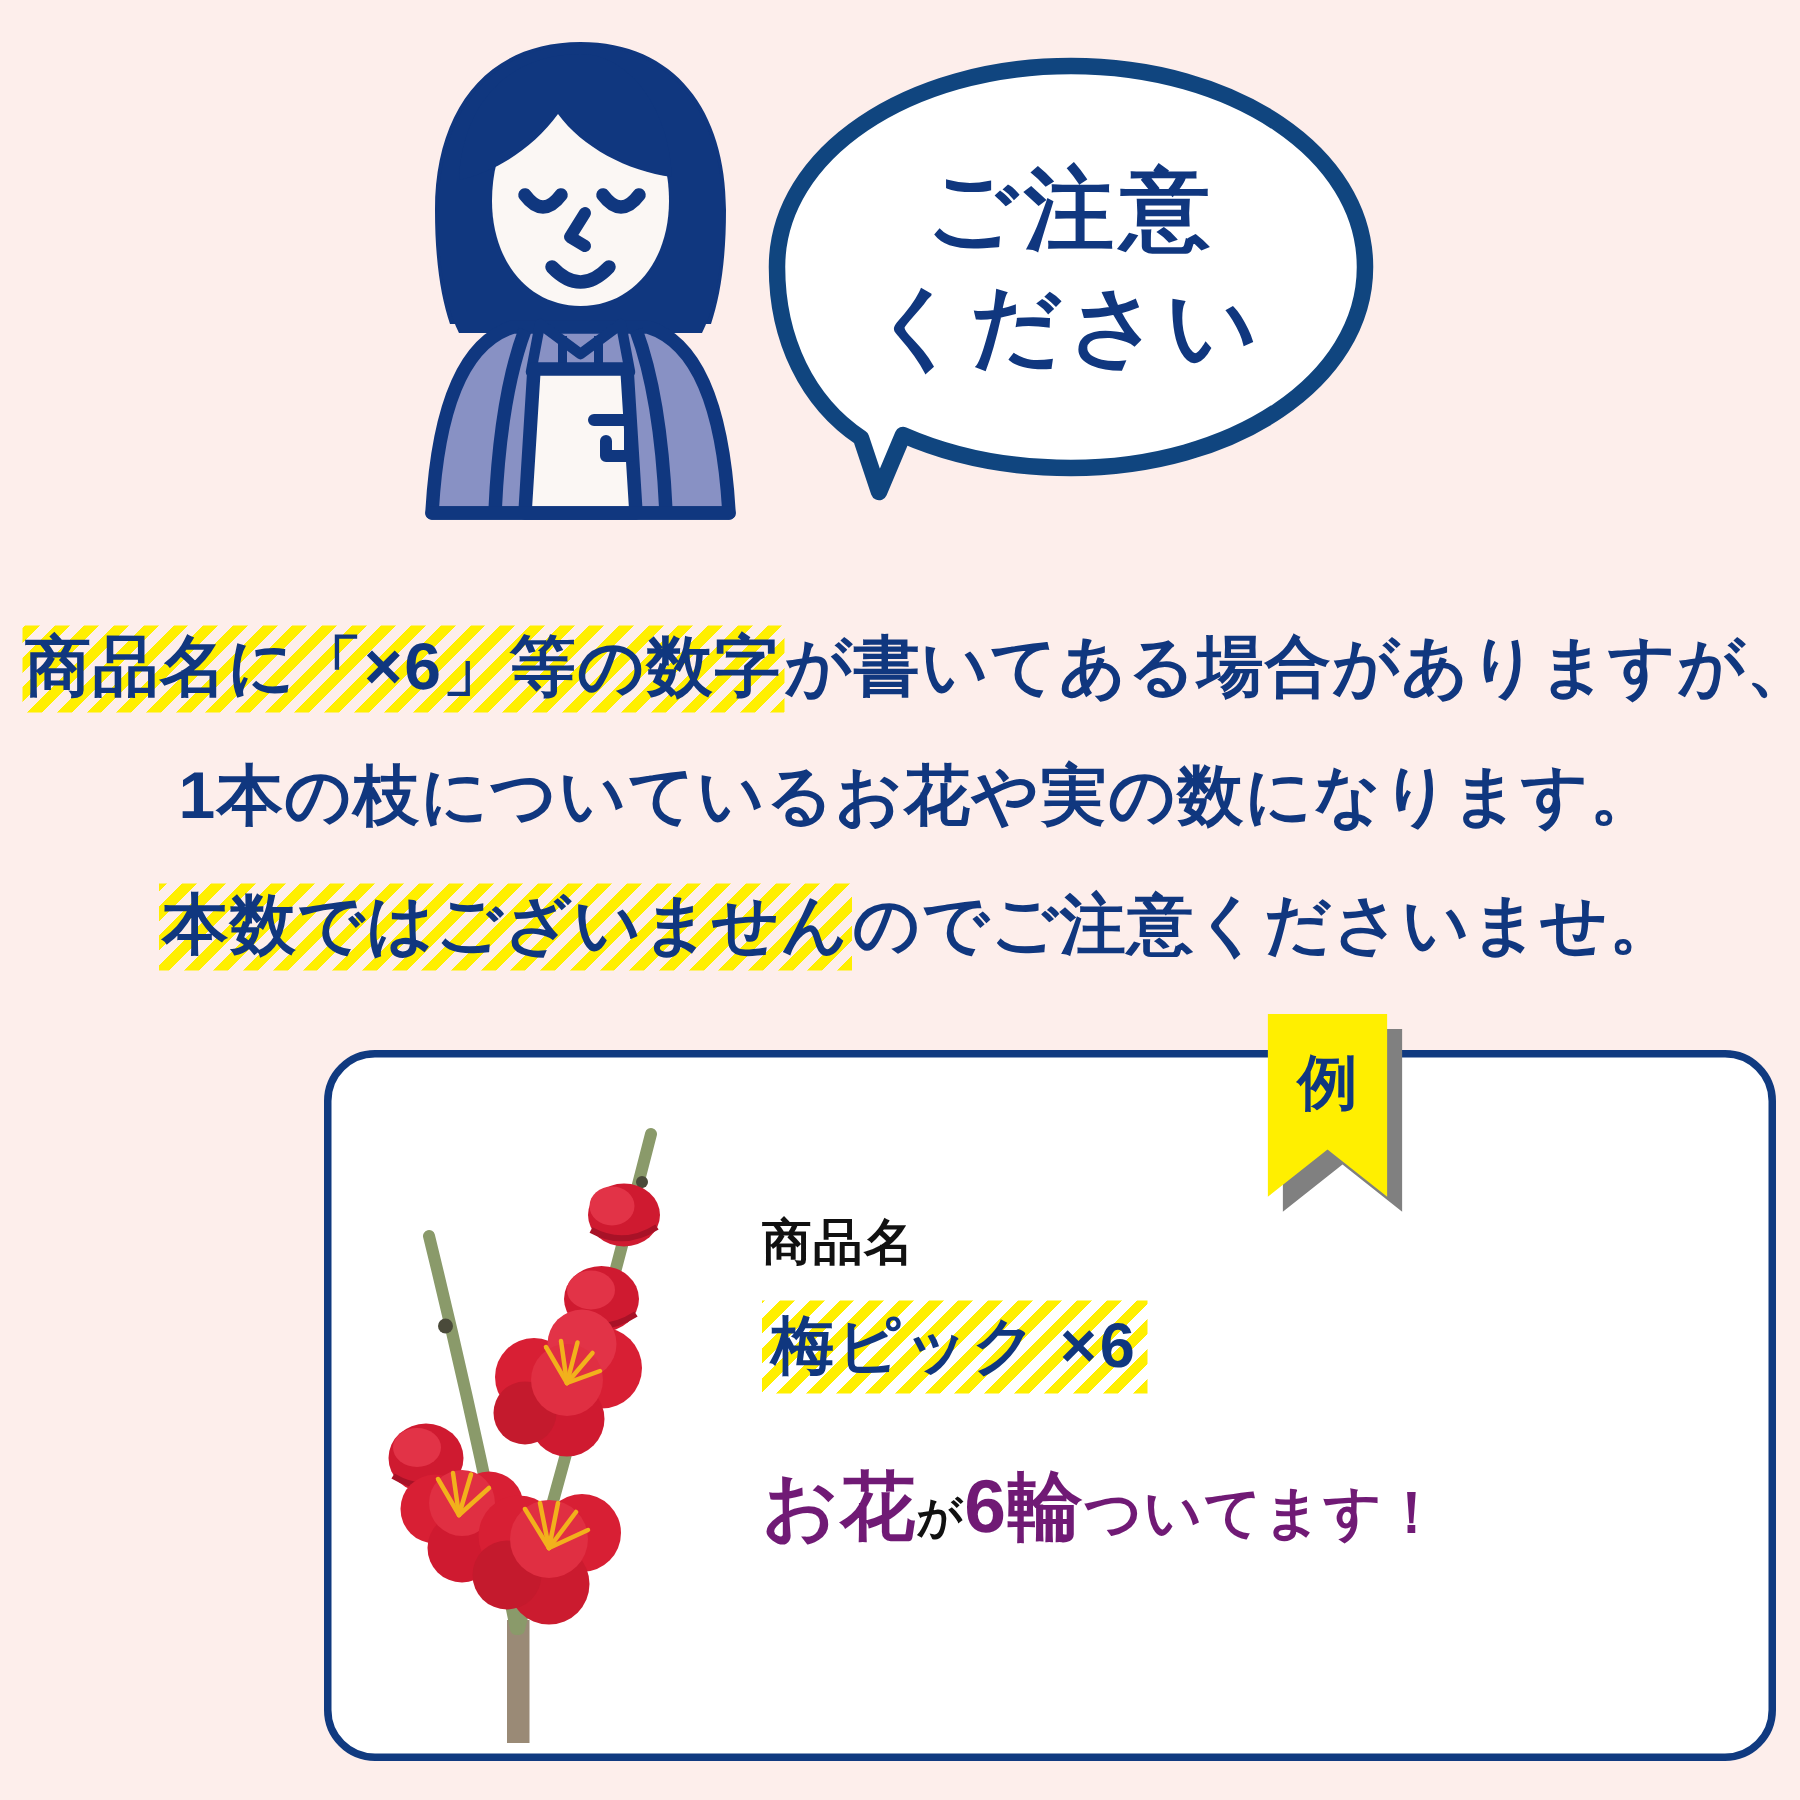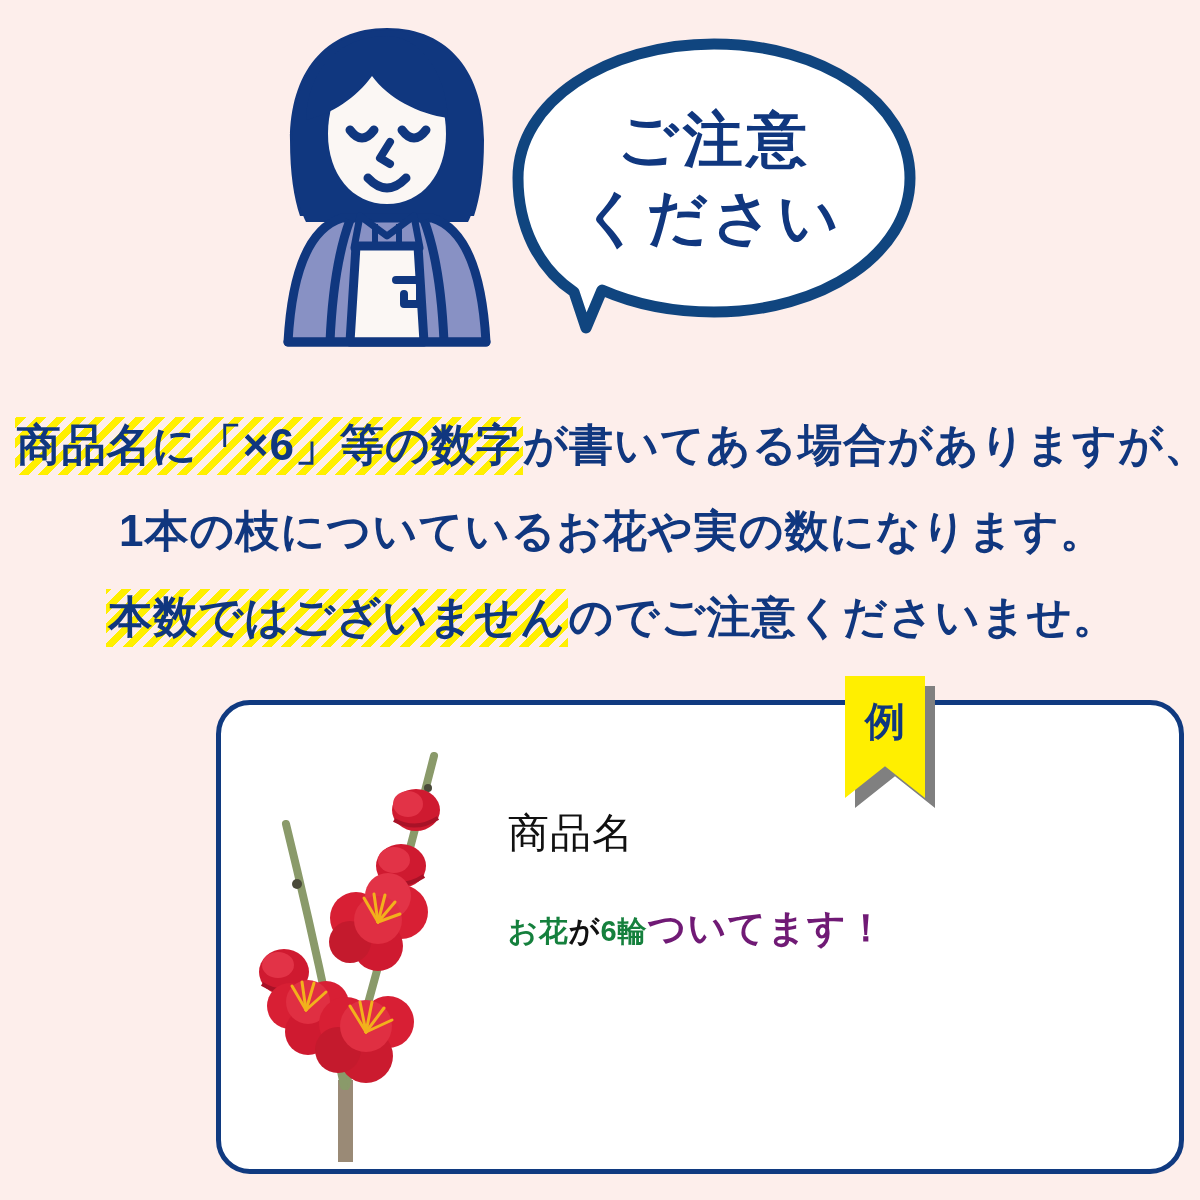--- a/index.html
+++ b/index.html
@@ -152,43 +152,43 @@
   }
 
   #card-text {
     position: absolute;
     left: 508px;
     top: 806px;
     width: 520px;
   }
   #product-label {
     color: #111111;
-    font-size: 41px;
-    font-weight: normal;
+    font-size: 33px;
+    font-weight: bold;
     letter-spacing: 1px;
   }
   #product-name-wrap {
     margin-top: 16px;
   }
   #product-name {
     display: inline-block;
     color: #10377f;
     font-size: 42px;
     font-weight: bold;
     letter-spacing: 2px;
     padding: 8px 6px 10px 6px;
     line-height: 1.05;
   }
   #count-line {
     margin-top: 42px;
     white-space: nowrap;
   }
   #count-line .big-blue {
-    color: #15803d;
-    font-size: 29px;
+    color: #701a75;
+    font-size: 50px;
     font-weight: bold;
     letter-spacing: 1px;
   }
   #count-line .small-dark {
     color: #111111;
     font-size: 30px;
     font-weight: bold;
     letter-spacing: 1px;
   }
   #count-line .tail-dark {
@@ -357,17 +357,20 @@
 
 <div id="ribbon">
   <div class="flag-shadow"></div>
   <div class="flag"></div>
   <div class="flag-label">例</div>
 </div>
 
 <div id="card-text">
   <div id="product-label">商品名</div>
 
+  <div id="product-name-wrap">
+    <span id="product-name" class="stripe-onwhite">梅ピック ×6</span>
+  </div>
 
   <div id="count-line">
     <span class="big-blue">お花</span><span class="small-dark">が</span><span class="big-blue">6</span><span class="big-blue">輪</span><span class="tail-dark">ついてます！</span>
   </div>
 </div>
 
 </body></html>

